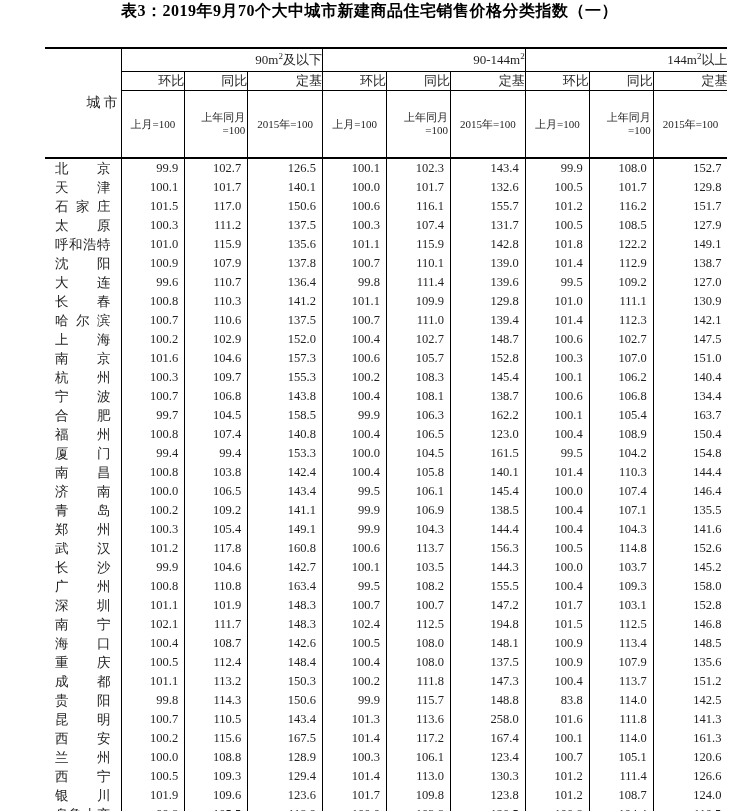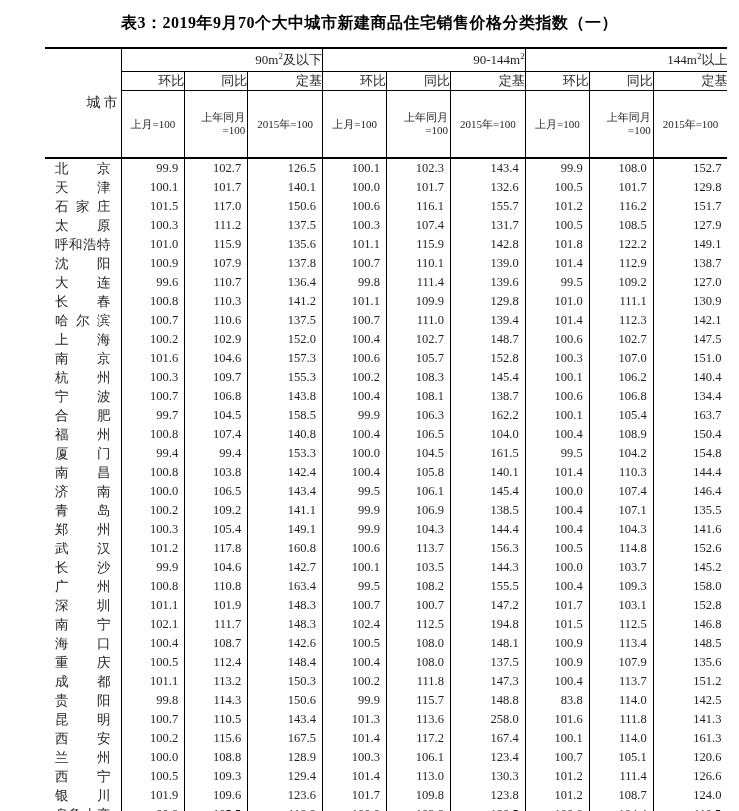--- a/index.html
+++ b/index.html
@@ -10,21 +10,21 @@
     height: 811px;
     font-family: "Liberation Serif", "DejaVu Serif", serif;
     color: #1f1f1f;
     position: relative;
   }
   .page-title {
     text-align: center;
     font-weight: bold;
     font-size: 16px;
     color: #000;
-    padding-top: 13px;
+    padding-top: 1px;
     letter-spacing: 0.5px;
   }
   .tbl-wrap {
     position: absolute;
     left: 45px;
     top: 47px;
   }
   table.idx {
     border-collapse: collapse;
     table-layout: fixed;
@@ -386,21 +386,21 @@
             <div class="justify">
               <span>福</span>
               <span>州</span>
             </div>
           </td>
           <td class="num-cell">100.8</td>
           <td class="num-cell">107.4</td>
           <td class="num-cell">140.8</td>
           <td class="num-cell">100.4</td>
           <td class="num-cell">106.5</td>
-          <td class="num-cell">104.0</td>
+          <td class="num-cell">123.0</td>
           <td class="num-cell">100.4</td>
           <td class="num-cell">108.9</td>
           <td class="num-cell">150.4</td>
         </tr>
         <tr>
           <td class="city-cell">
             <div class="justify">
               <span>厦</span>
               <span>门</span>
             </div>

